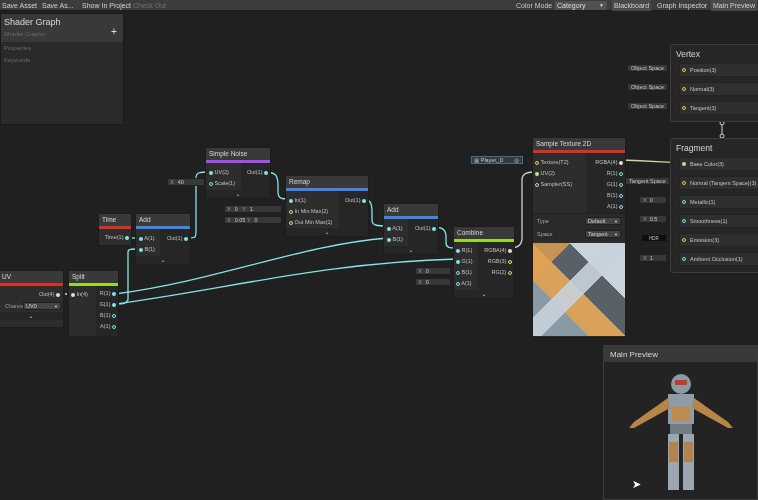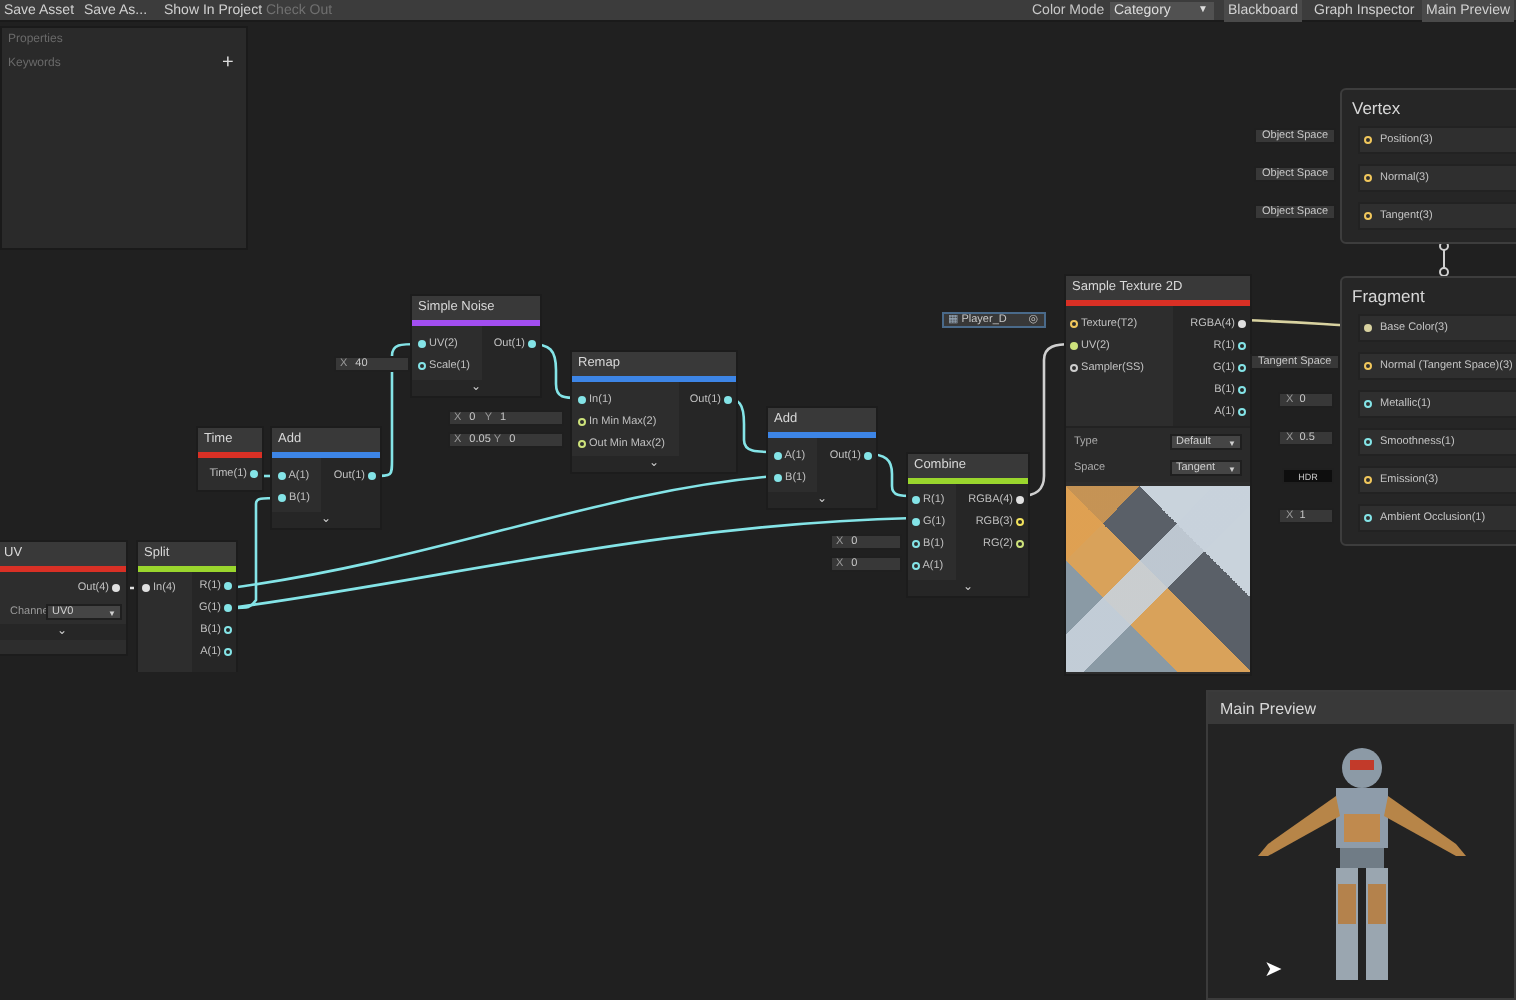--- a/index.html
+++ b/index.html
@@ -135,20 +135,24 @@
 
     <path d="M621 160 C650 161, 660 162, 680 163" stroke="#d8d2a0"></path>
   </g>
 
   <line x1="722" y1="123" x2="722" y2="136" stroke="#cfcfcf" stroke-width="1"></line>
   <circle cx="722" cy="123" r="2" fill="#202020" stroke="#cfcfcf"></circle>
   <circle cx="722" cy="136" r="2" fill="#202020" stroke="#cfcfcf"></circle>
 </svg>
 
 <div class="blackboard">
+  <div class="bb-head">
+    <div class="bb-title">Shader Graph</div>
+    <div class="bb-sub">Shader Graphs</div>
+  </div>
   <span class="bb-plus">+</span>
   <div class="bb-item">Properties</div>
   <div class="bb-item">Keywords</div>
 </div>
 
 <div class="node" style="left:-2px; top:270px; width:66px; height:58px;">
   <div class="node-title">UV</div>
   <div class="node-bar" style="background:#d93025"></div>
   <div class="node-body" style="height:26px;">
     <span class="port" style="right:3px; top:5px;"><span>Out(4)</span> <span class="dot white"></span></span>

